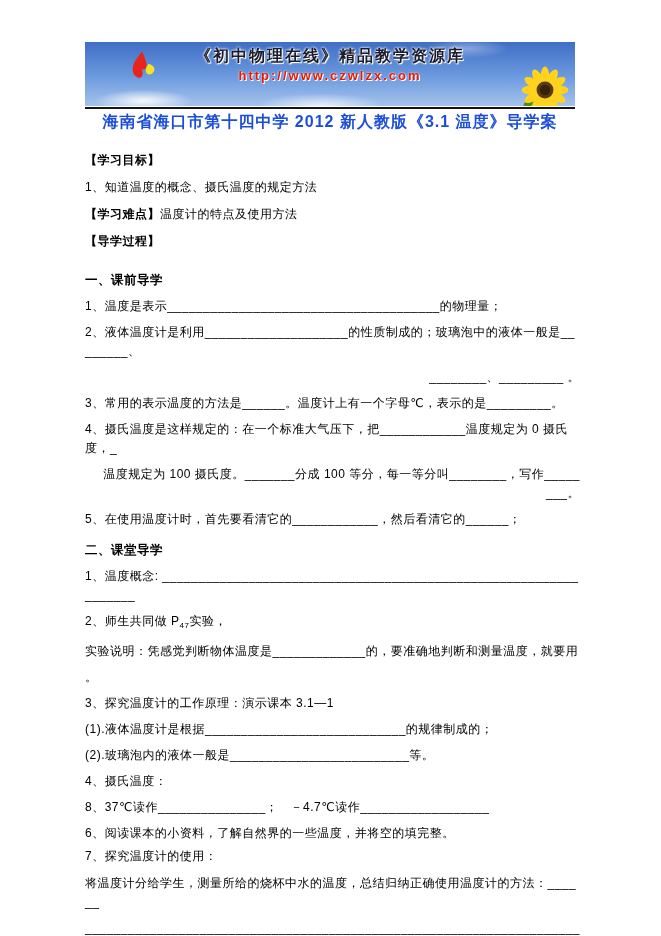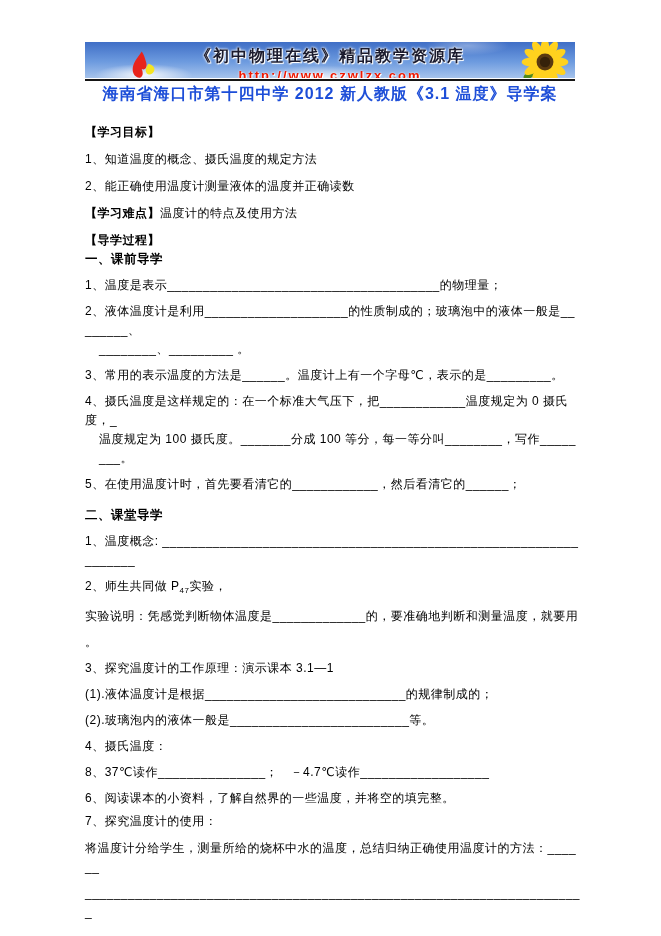--- a/index.html
+++ b/index.html
@@ -6,21 +6,21 @@
   .page {
     position:relative; width:661px; height:936px; margin:0 auto;
     background:#ffffff; overflow:hidden; box-sizing:border-box;
     padding-top:42px;
     font-family:"Liberation Sans","DejaVu Sans",sans-serif;
     color:#000;
   }
   
   .header { padding:0 86px 0 85px; }
   .banner {
-    position:relative; height:36px; overflow:hidden;
+    position:relative; height:64px; overflow:hidden;
     background:
       radial-gradient(ellipse 70px 16px at 12% 92%, rgba(255,255,255,.9), rgba(255,255,255,0) 70%),
       radial-gradient(ellipse 90px 18px at 48% 100%, rgba(255,255,255,.75), rgba(255,255,255,0) 70%),
       radial-gradient(ellipse 60px 14px at 78% 10%, rgba(255,255,255,.35), rgba(255,255,255,0) 70%),
       linear-gradient(180deg,#3f6ec6 0%,#6d9bdf 55%,#a6c3ec 100%);
   }
   .banner-logo { position:absolute; left:42px; top:8px; }
   .banner-flower { position:absolute; right:4px; bottom:-10px; }
   .banner-text { position:absolute; left:0; right:0; top:4px; text-align:center; }
   .banner-title {
@@ -38,22 +38,22 @@
   }
   
   .doc-body { padding:10px 81px 0 85px; }
   .line {
     margin:0; font-size:12px; line-height:19px; color:#000;
     word-break:break-all; letter-spacing:0.5px;
   }
   .l-tight       { margin-top:8px; }
   .l-para        { margin-top:4px; }
   .l-spread      { margin-top:7px; }
-  .l-indent      { padding-left:14px; }
-  .l-heading     { margin-top:0; font-weight:bold; font-size:12.5px; }
+  .l-indent      { margin-top:7px; padding-left:14px;text-align:right; }
+  .l-heading     { margin-top:20px; font-weight:bold; font-size:12.5px; }
   .l-heading-gap { margin-top:12px; font-weight:bold; font-size:12.5px; }
   .lbl { font-weight:bold; }
   sub { font-size:8px; }
 </style>
 </head>
 <body>
 
 <div class="page">
 
   <div class="header">
@@ -86,21 +86,20 @@
         <circle cx="20" cy="20" r="4" fill="#36220a"></circle>
       </svg>
     </div>
     <div class="header-rule"></div>
     <div class="doc-title">海南省海口市第十四中学 2012 新人教版《3.1 温度》导学案</div>
   </div>
 
   <div class="doc-body">
       <p class="line l-tight"><span class="lbl">【学习目标】</span></p>
       <p class="line l-tight"><span>1、知道温度的概念、摄氏温度的规定方法</span></p>
-      <p class="line l-tight"><span>2、能正确使用温度计测量液体的温度并正确读数</span></p>
       <p class="line l-tight"><span class="lbl">【学习难点】</span><span>温度计的特点及使用方法</span></p>
       <p class="line l-tight"><span class="lbl">【导学过程】</span></p>
       <p class="line l-heading"><span>一、课前导学</span></p>
       <p class="line l-spread"><span>1、温度是表示______________________________________的物理量；</span></p>
       <p class="line l-spread"><span>2、液体温度计是利用____________________的性质制成的；玻璃泡中的液体一般是________、</span></p>
       <p class="line l-indent"><span>________、_________ 。</span></p>
       <p class="line l-spread"><span>3、常用的表示温度的方法是______。温度计上有一个字母℃，表示的是_________。</span></p>
       <p class="line l-spread"><span>4、摄氏温度是这样规定的：在一个标准大气压下，把____________温度规定为 0 摄氏度，_</span></p>
       <p class="line l-indent"><span>温度规定为 100 摄氏度。_______分成 100 等分，每一等分叫________，写作________。</span></p>
       <p class="line l-spread"><span>5、在使用温度计时，首先要看清它的____________，然后看清它的______；</span></p>

